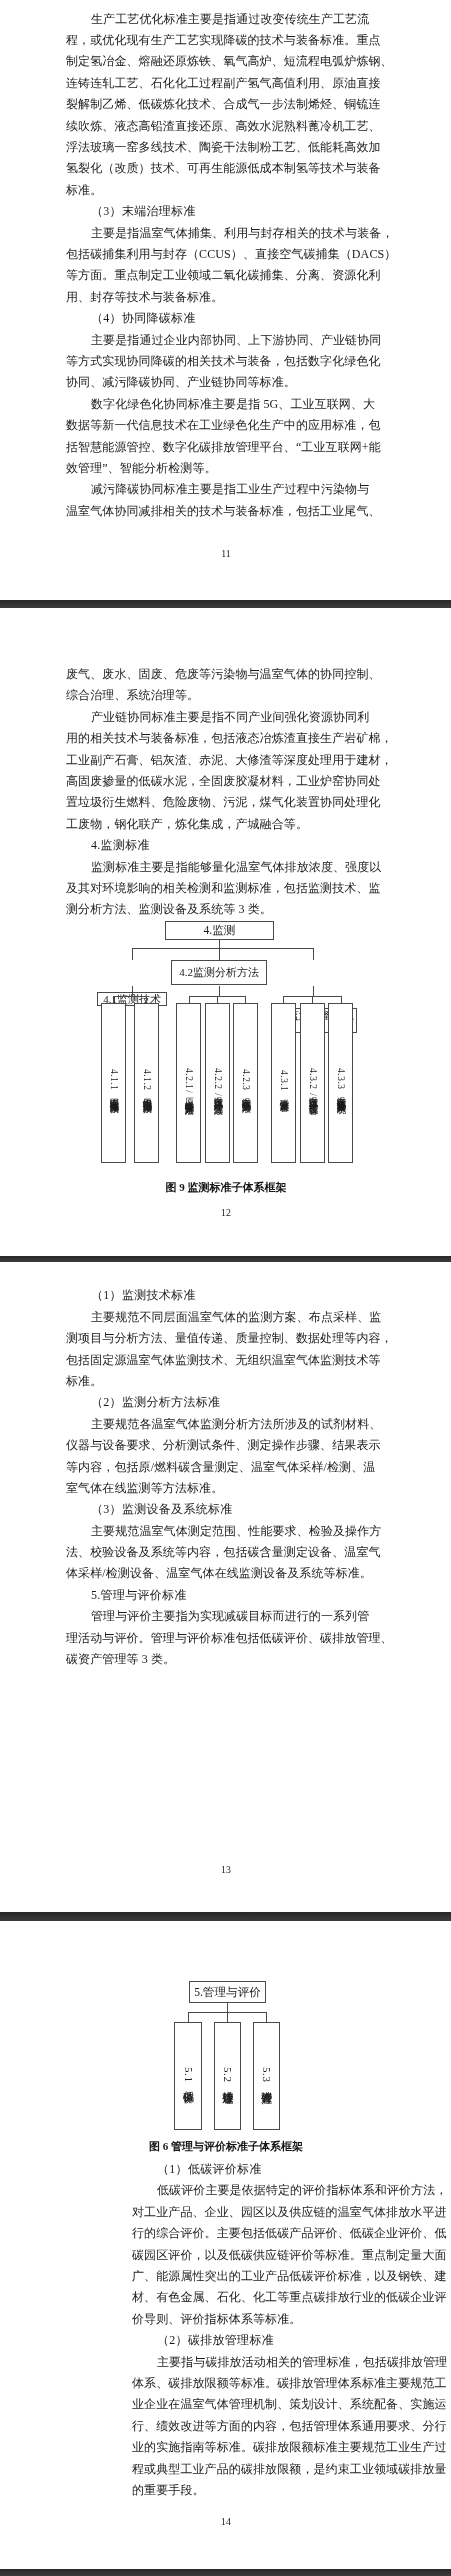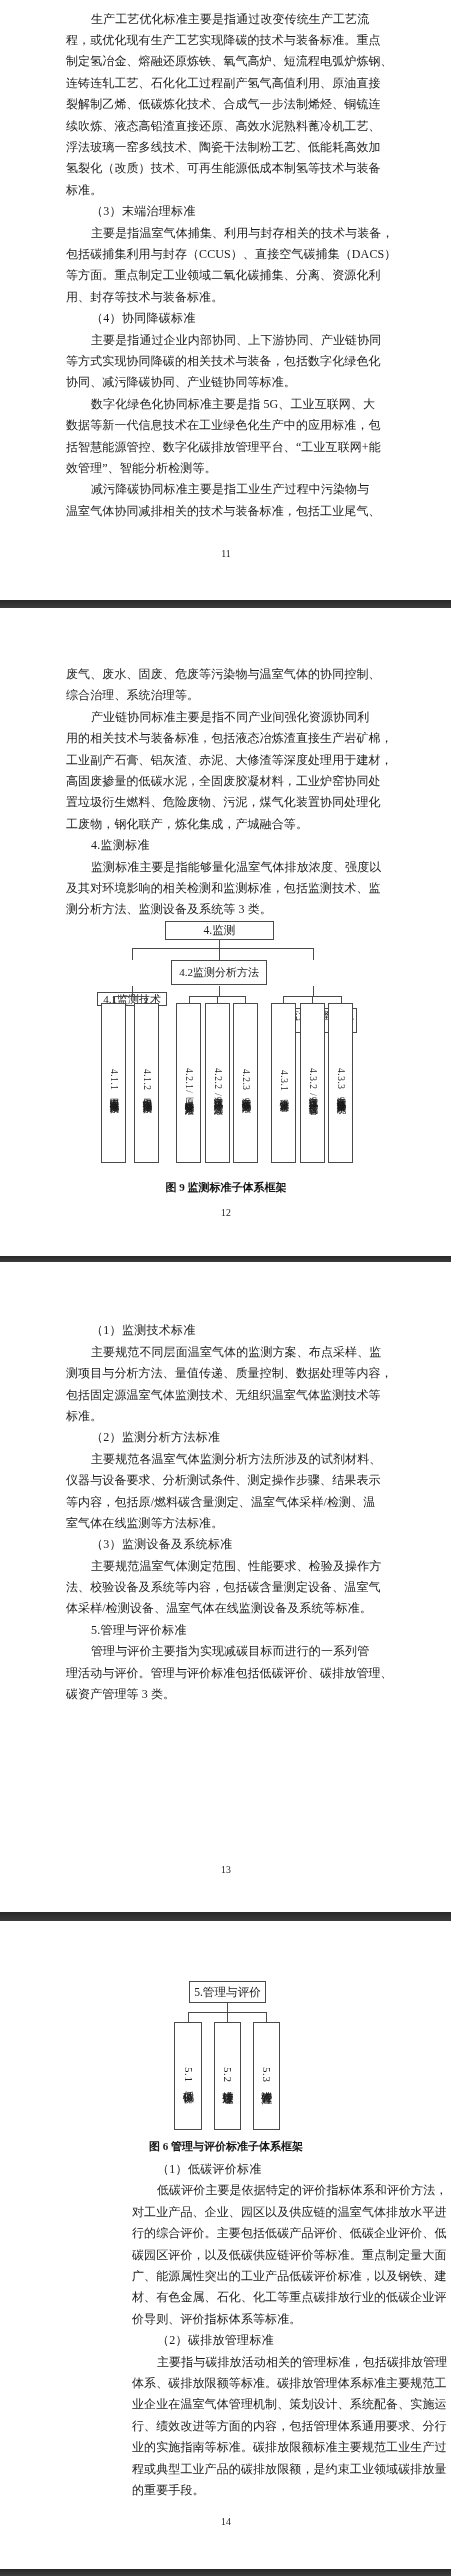--- a/index.html
+++ b/index.html
@@ -9,21 +9,21 @@
   .page1{height:600px;}
   .page2{height:648px;}
   .page3{height:650px;}
   .page4{height:648px;}
   .sep{width:452px;background:linear-gradient(180deg,#282828,#3c3c3c);}
   .sep1{height:8px;}.sep2{height:6.4px;}.sep3{height:8.7px;}.sep4{height:7px;}
 
   .textcol{position:relative;margin-left:66px;width:328px;}
   .p1{padding-top:8.7px;}
   .p2{padding-top:56px;}
-  .p3{padding-top:58px;}
+  .p3{padding-top:23px;}
   .p4{position:absolute;top:238px;left:66px;width:328px;}
   .line{height:21.4px;line-height:21.4px;font-size:12px;white-space:nowrap;
         letter-spacing:0.1px;}
   .ind{padding-left:25px;}
   .hd{letter-spacing:0.3px;}
 
   .pagenum{position:absolute;left:0;width:452px;height:15px;line-height:15px;
            text-align:center;font-size:9.8px;color:#222;}
   .pn1{top:546px;}.pn2{top:597px;}.pn3{top:600px;}.pn4{top:593px;}
 

